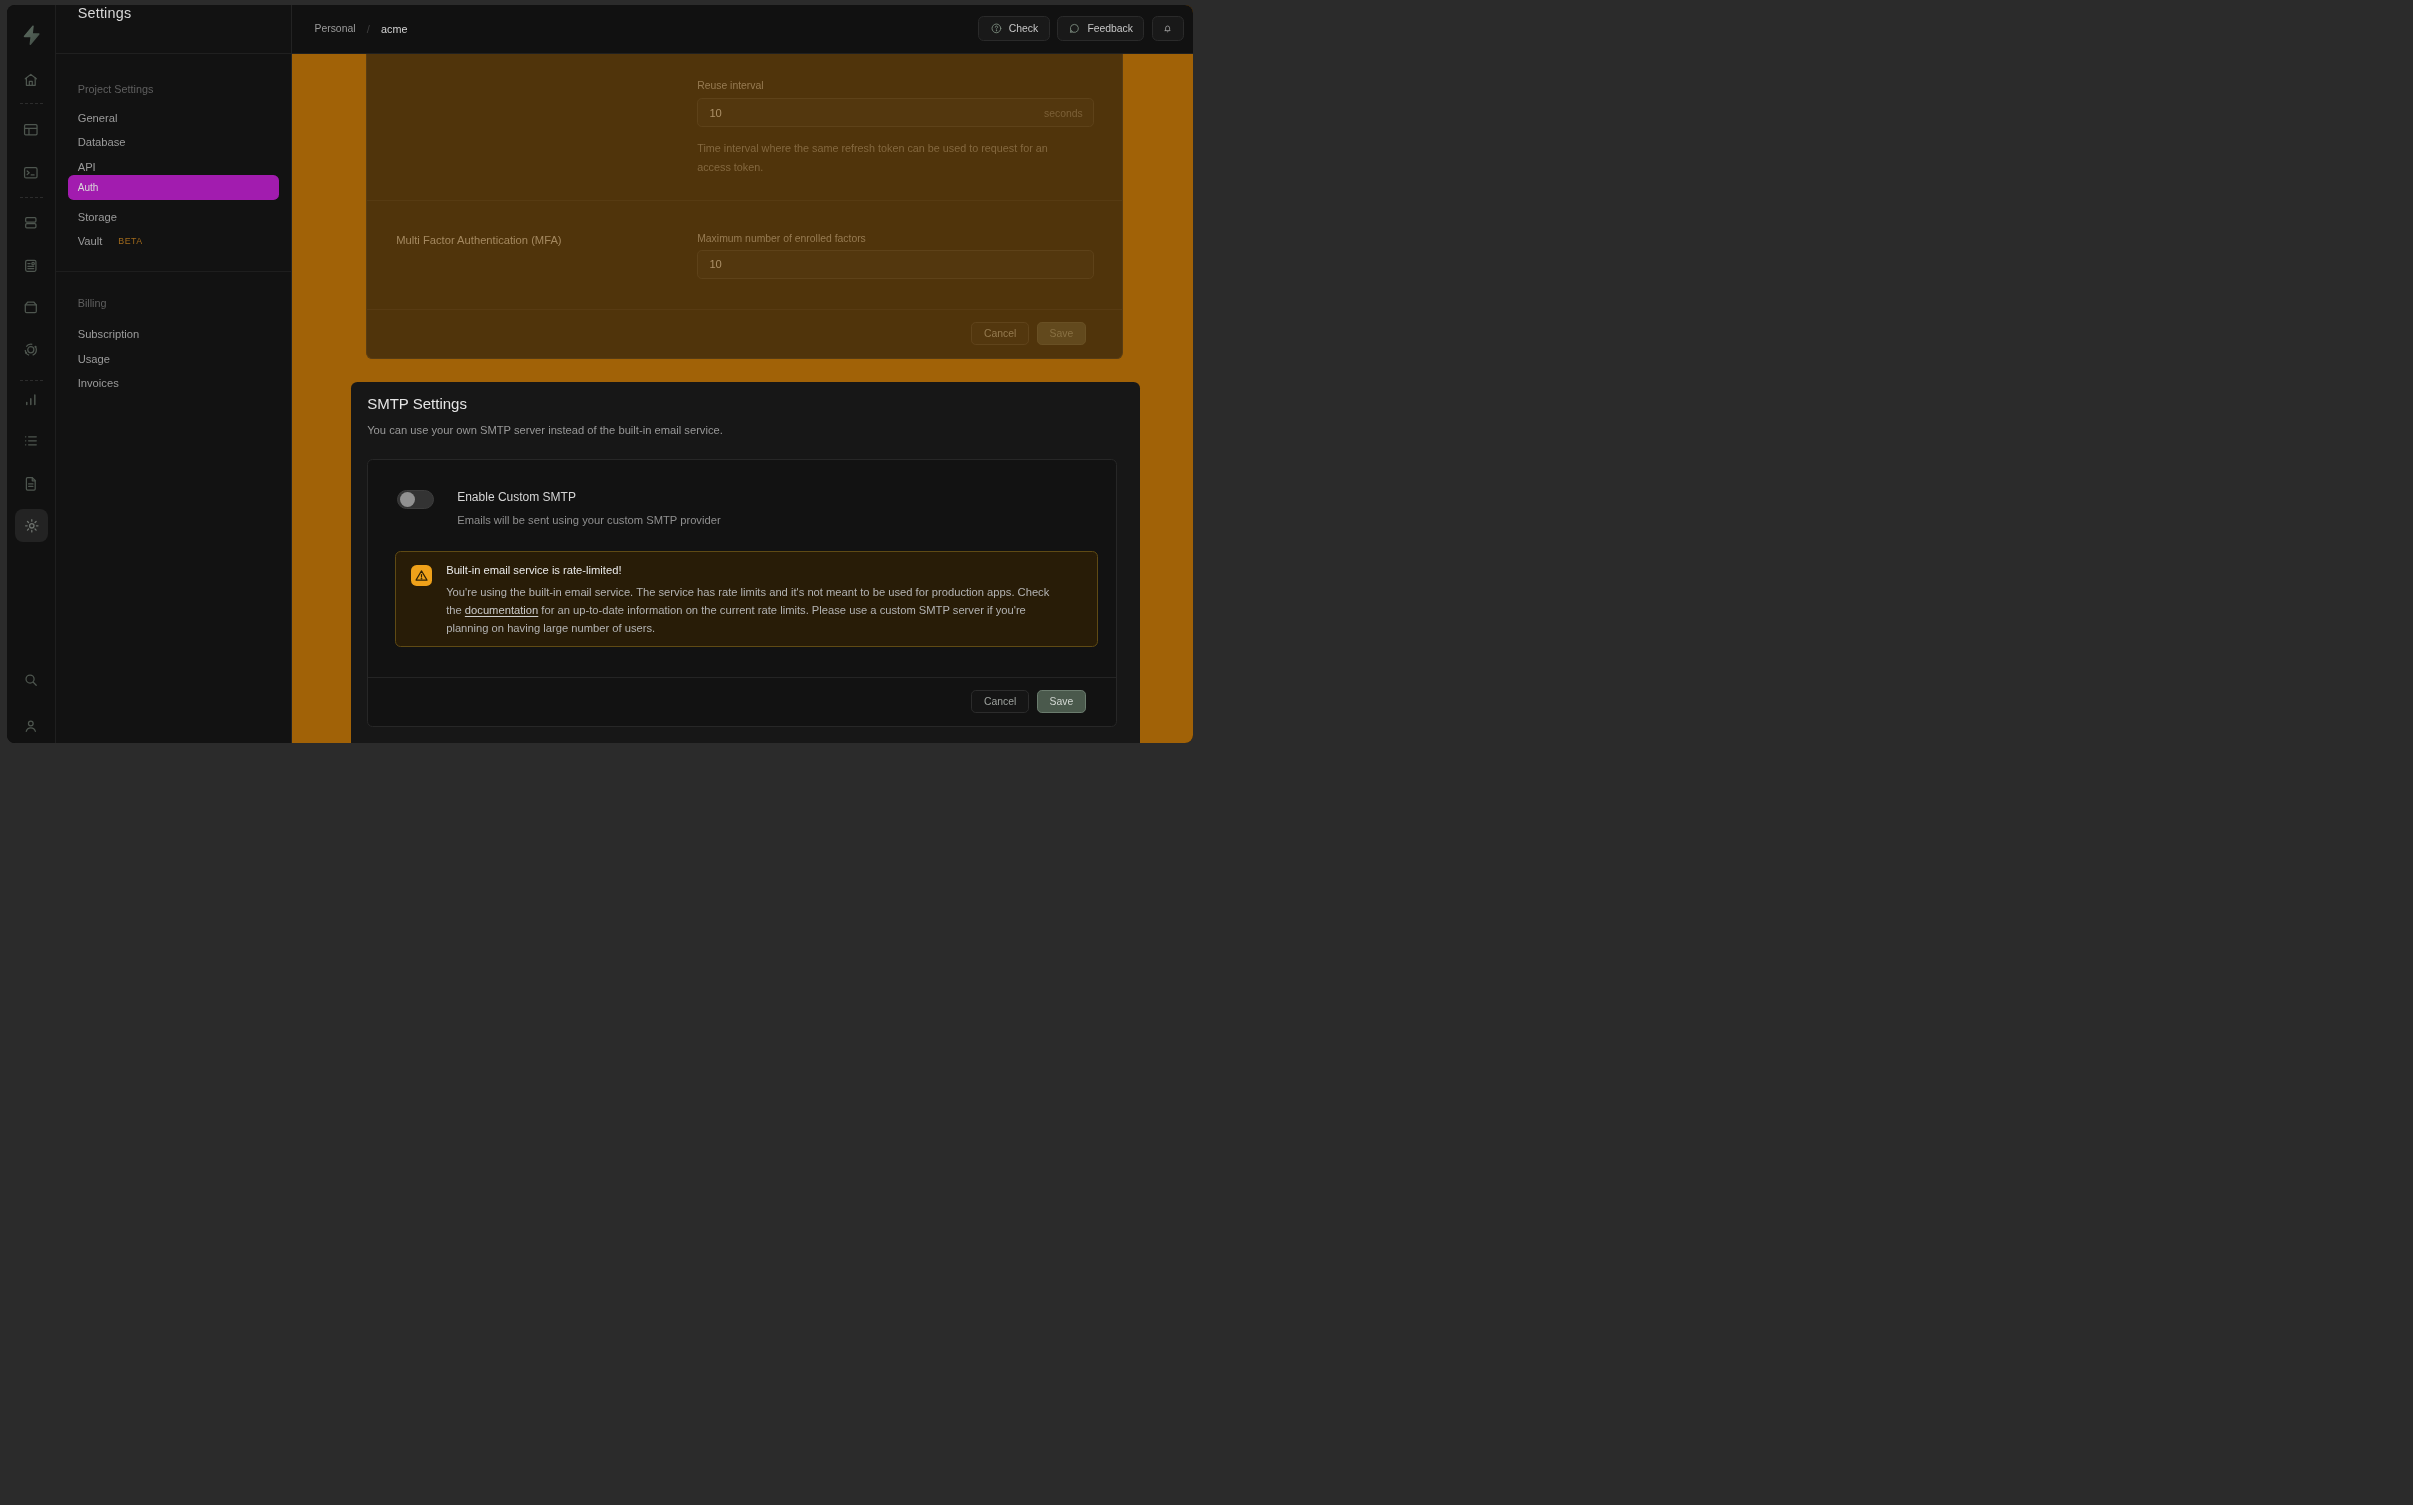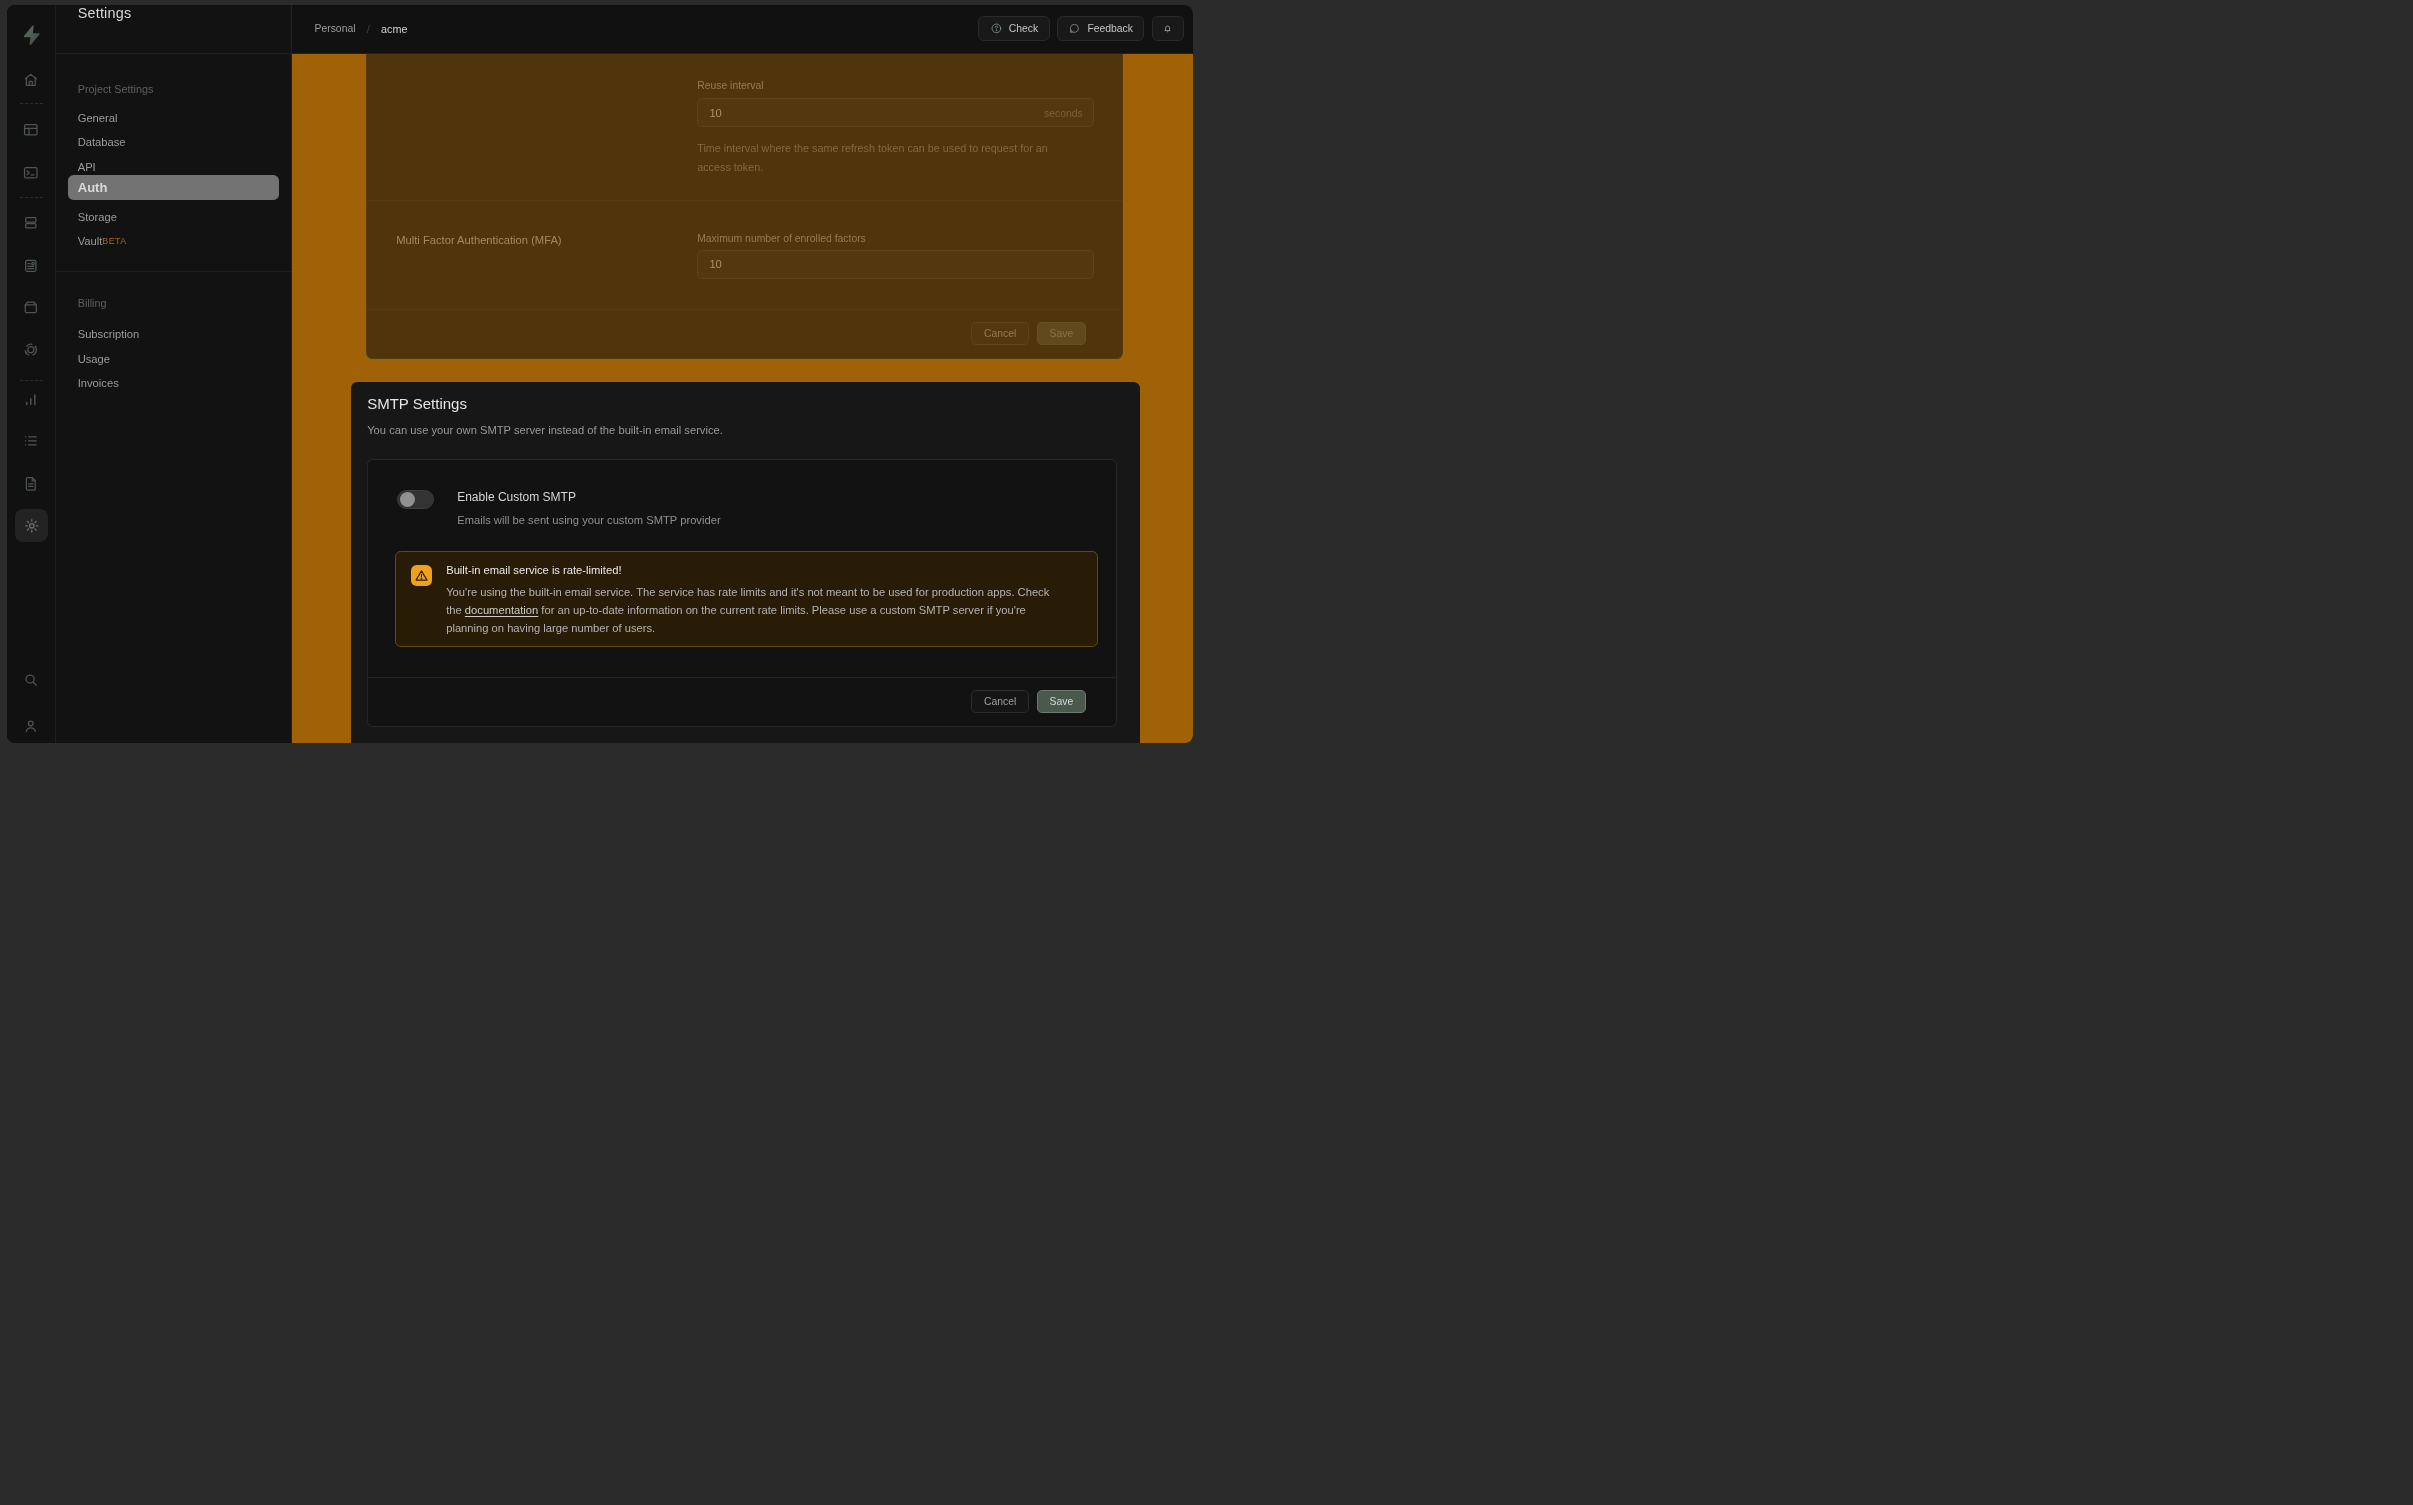--- a/index.html
+++ b/index.html
@@ -22,23 +22,23 @@
   .rail-pill{position:absolute;left:8px;top:504px;width:33px;height:33px;border-radius:8px;background:#232323;
     display:flex;align-items:center;justify-content:center;color:#6d726d;border:0;cursor:pointer}
   .rail-pill svg{width:17.6px;height:17.6px}
   
   .sidenav{position:relative;width:236px;flex:0 0 236px;background:#121212;border-right:0.8px solid #232323}
   .sidenav-header{height:49px;border-bottom:0.8px solid #202020;display:flex;align-items:flex-start;padding-left:21.5px}
   .sidenav-title{font-size:14.4px;color:#d7d7d7;letter-spacing:0.2px}
   .nav-heading{position:absolute;left:21.5px;font-size:10.8px;color:#5f5f5f}
   .nav-item{position:absolute;left:0;width:100%;height:24px;display:flex;align-items:center;padding-left:21.5px;
     font-size:11.2px;color:#9b9b9b;cursor:pointer}
-  .nav-pill{position:absolute;left:12px;right:12px;height:25px;background:#737373;border-radius:5.6px;display:flex;
-    align-items:center;padding-left:9.6px;font-size:13px;color:#dadada;font-weight:700;cursor:pointer}
-  .nav-badge{margin-left:0;font-size:8.8px;letter-spacing:0.5px;color:var(--amber-dim)}
+  .nav-pill{position:absolute;left:12px;right:12px;height:25px;background:#a21caf;border-radius:5.6px;display:flex;
+    align-items:center;padding-left:9.6px;font-size:10px;color:#dadada;font-weight:400;cursor:pointer}
+  .nav-badge{margin-left:16px;font-size:8.8px;letter-spacing:0.5px;color:var(--amber-dim)}
   .nav-div{position:absolute;left:0;width:100%;border-top:0.8px solid #1e1e1e}
   
   .main{position:relative;flex:1;background:#a16207;display:flex;flex-direction:column;min-width:0}
   .topbar{height:49px;flex:0 0 49px;background:#111;border-bottom:0.8px solid #202020;display:flex;
     align-items:center;padding:0 9.6px 0 22.3px}
   .crumb-org{font-size:10.4px;color:#9b9b9b;cursor:pointer}
   .crumb-sep{margin:0 11.2px;color:#3f3f3f;font-size:11.2px}
   .crumb-proj{font-size:10.8px;color:#d2d2d2;cursor:pointer}
   .topbar-actions{margin-left:auto;display:flex;align-items:center;gap:7.2px}
   .tb-btn{height:25px;display:inline-flex;align-items:center;gap:6.4px;padding:0 10.4px;background:#191919;

